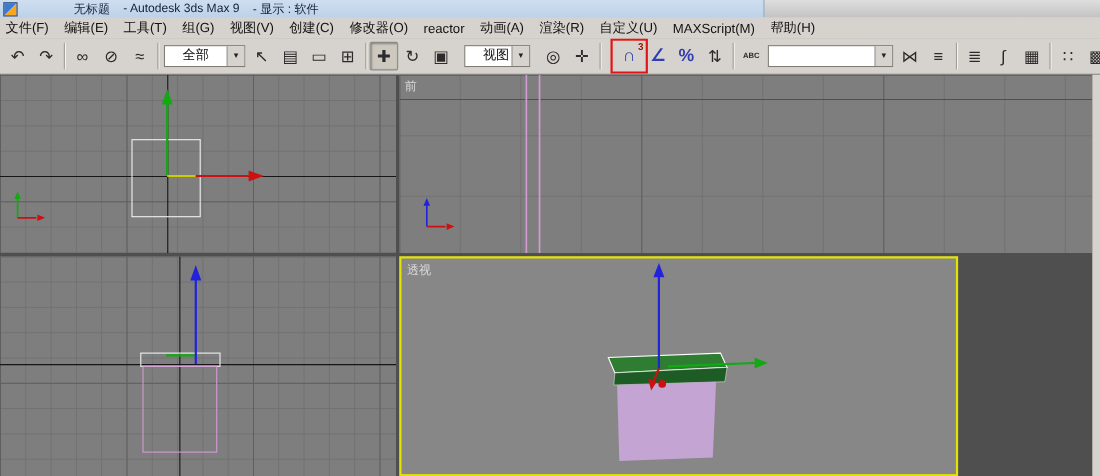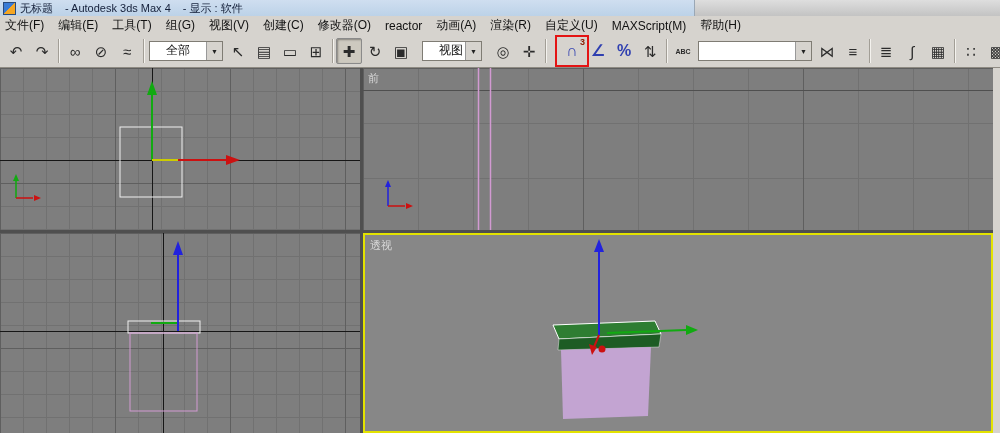--- a/index.html
+++ b/index.html
@@ -5,21 +5,21 @@
   html,body{margin:0;padding:0;}
   body{width:1000px;height:433px;overflow:hidden;font-family:"Liberation Sans","DejaVu Sans",sans-serif;background:#000;}
   .screen{position:absolute;left:0;top:0;width:1000px;height:433px;background:var(--chrome-bg);}
 
   
   .titlebar{position:absolute;left:0;top:0;width:1000px;height:16px;
     background:linear-gradient(to bottom,#cfdef0,var(--titlebar-bg));
     display:flex;align-items:center;font-size:11px;color:#15203a;white-space:nowrap;overflow:hidden;}
   .app-icon{width:11px;height:11px;margin:0 4px 0 3px;flex:none;
     background:linear-gradient(135deg,#3a7bd5 0 50%,#f5a623 50% 100%);border:1px solid #2a4a7a;}
-  .t{flex:none;}
+  .t{flex:none;margin-left:47px;}
   .t2{margin-left:24px;} .t3{margin-left:12px;} .t4{margin-left:12px;}
   .titlebar-back{position:absolute;right:0;top:0;width:305px;height:16px;
     background:linear-gradient(to bottom,#dedede,#c3c3c3);border-left:1px solid #9aa7b5;}
 
   
   .menubar{position:absolute;left:0;top:16px;width:1000px;height:19px;background:var(--chrome-bg);
     display:flex;align-items:center;font-size:12px;color:#111;border-bottom:1px solid #b5b1a8;overflow:hidden;padding-left:7px;}
   .menu-item{padding:2px 7px;flex:none;white-space:nowrap;}
   .menu-item:first-child{margin-left:-9px;}
 
@@ -51,37 +51,37 @@
   .vp.gridded{background-image:
       linear-gradient(to right,var(--grid-major) 1px,transparent 1px),
       linear-gradient(to bottom,var(--grid-major) 1px,transparent 1px),
       linear-gradient(to right,var(--grid-minor) 1px,transparent 1px),
       linear-gradient(to bottom,var(--grid-minor) 1px,transparent 1px);
     background-size:115px 115px,115px 115px,23px 23px,23px 23px;}
   .vp-tl{left:0;top:0;width:360px;height:162px;}
   .vp-tr{left:363px;top:0;width:630px;height:162px;}
   .vp-tr.gridded{background-size:220px 220px,220px 220px,55px 55px,55px 55px;}
   .vp-bl{left:0;top:165px;width:360px;height:200px;}
-  .vp-br{left:363px;top:165px;width:630px;height:200px;border:2px solid var(--active-border);
+  .vp-br{left:363px;top:165px;width:508px;height:200px;border:2px solid var(--active-border);
     box-sizing:border-box;background-color:#878787;}
   .vp-label{position:absolute;left:5px;top:3px;font-size:11px;color:#d8d8d8;z-index:3;}
   .ov{position:absolute;left:0;top:0;}
   .axisline{stroke:#161616;stroke-width:1;}
   .selrect{fill:none;stroke:#f0f0f0;stroke-width:1;}
   .right-strip{position:absolute;left:993px;top:0;width:7px;height:365px;background:var(--chrome-bg);}
 </style>
 </head>
 <body>
 
 <div class="screen">
 
   <div class="titlebar">
     <span class="app-icon"></span>
     <span class="t">无标题</span>
-    <span class="t t3">- Autodesk 3ds Max 4</span>
+    <span class="t t3">- Autodesk 3ds Max 9</span>
     <span class="t t4">- 显示 : 软件</span>
     <div class="titlebar-back"></div>
   </div>
 
   <div class="menubar">
     <span class="menu-item">文件(F)</span>
     <span class="menu-item">编辑(E)</span>
     <span class="menu-item">工具(T)</span>
     <span class="menu-item">组(G)</span>
     <span class="menu-item">视图(V)</span>

